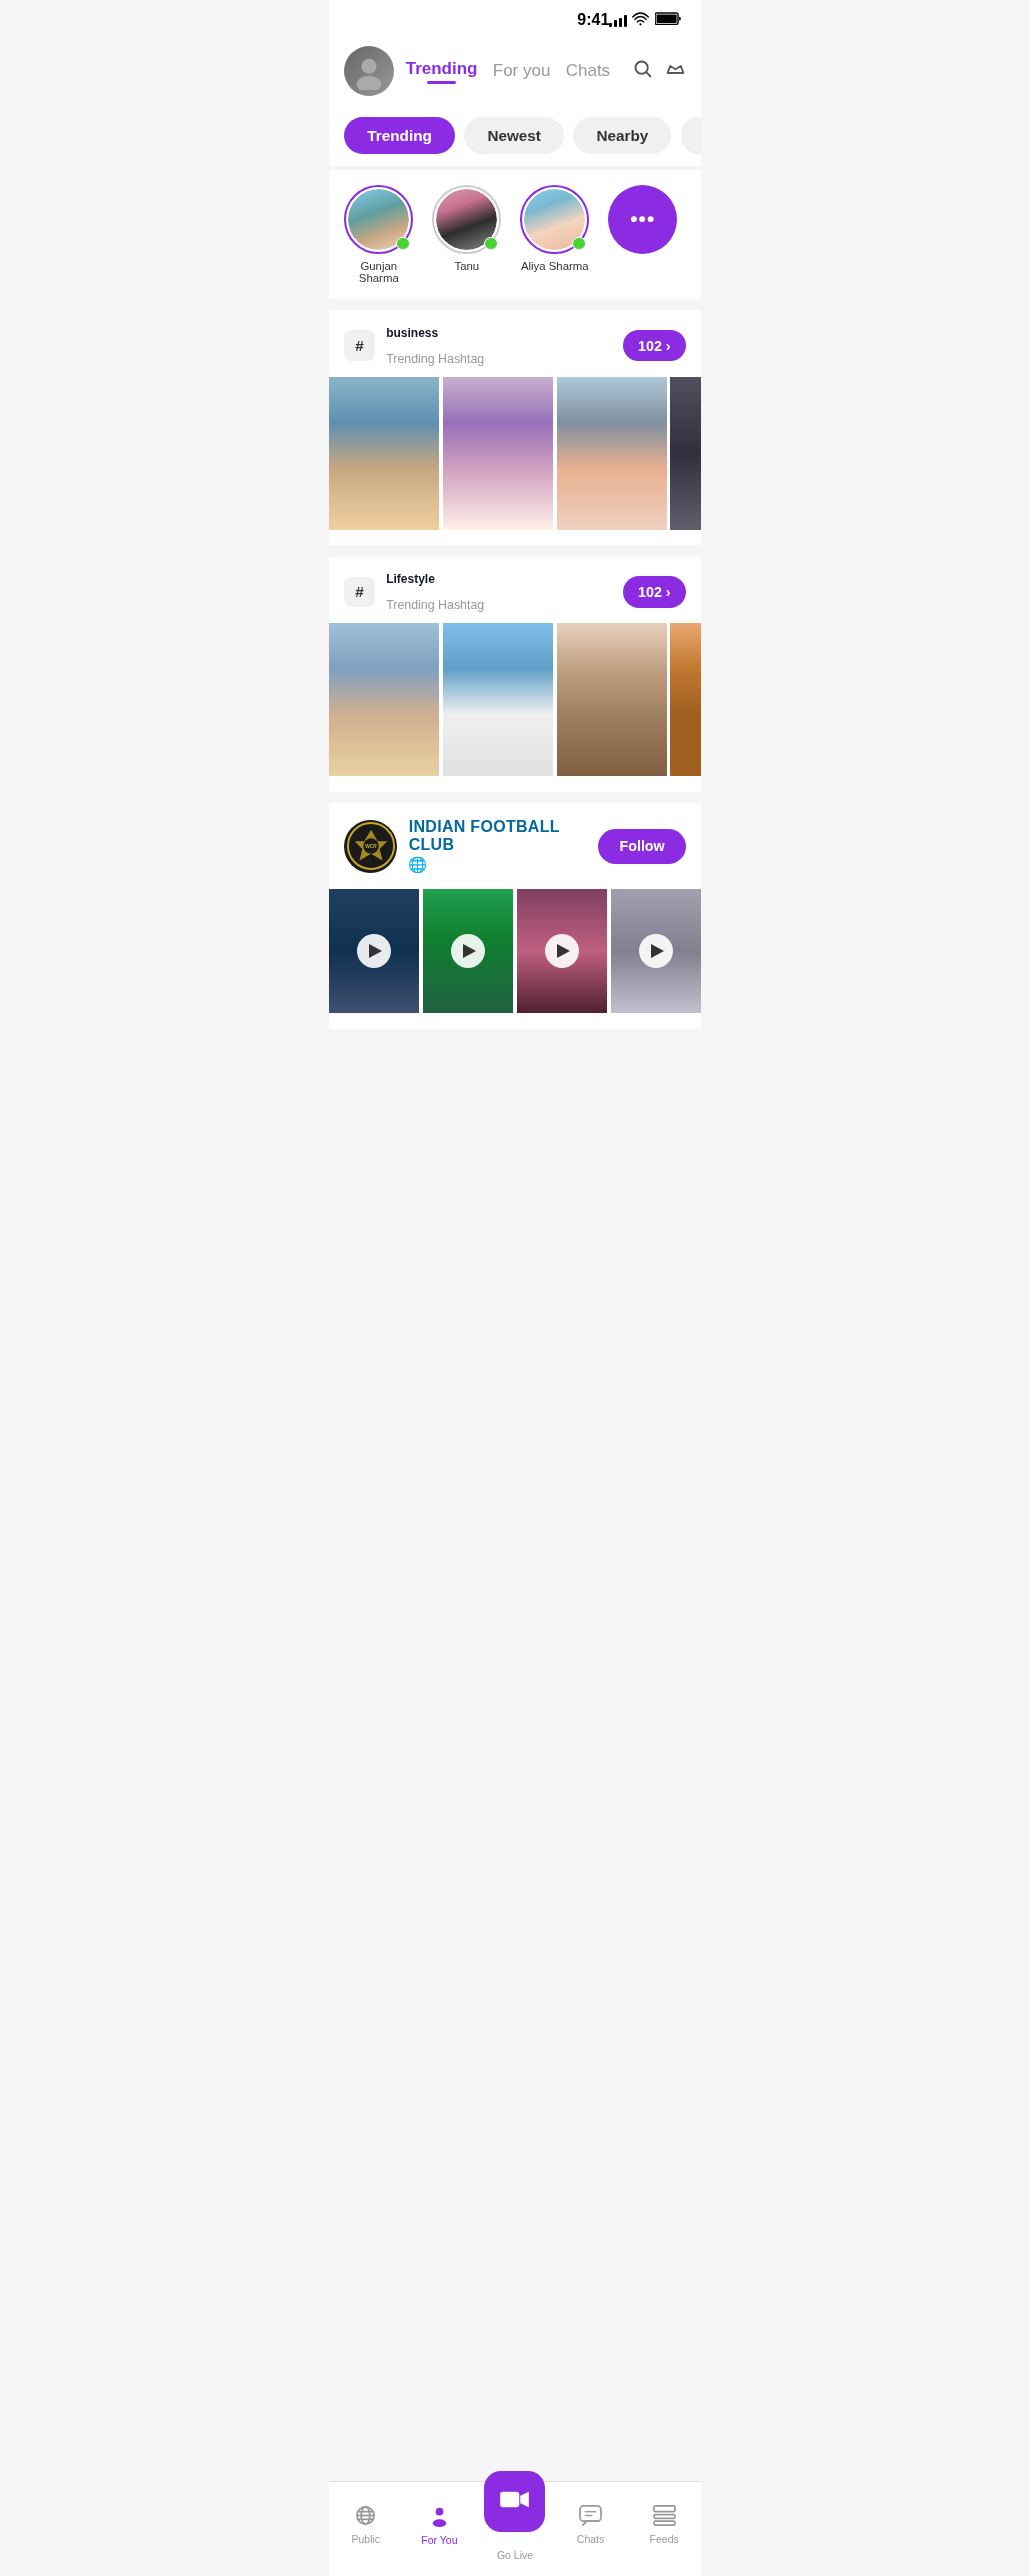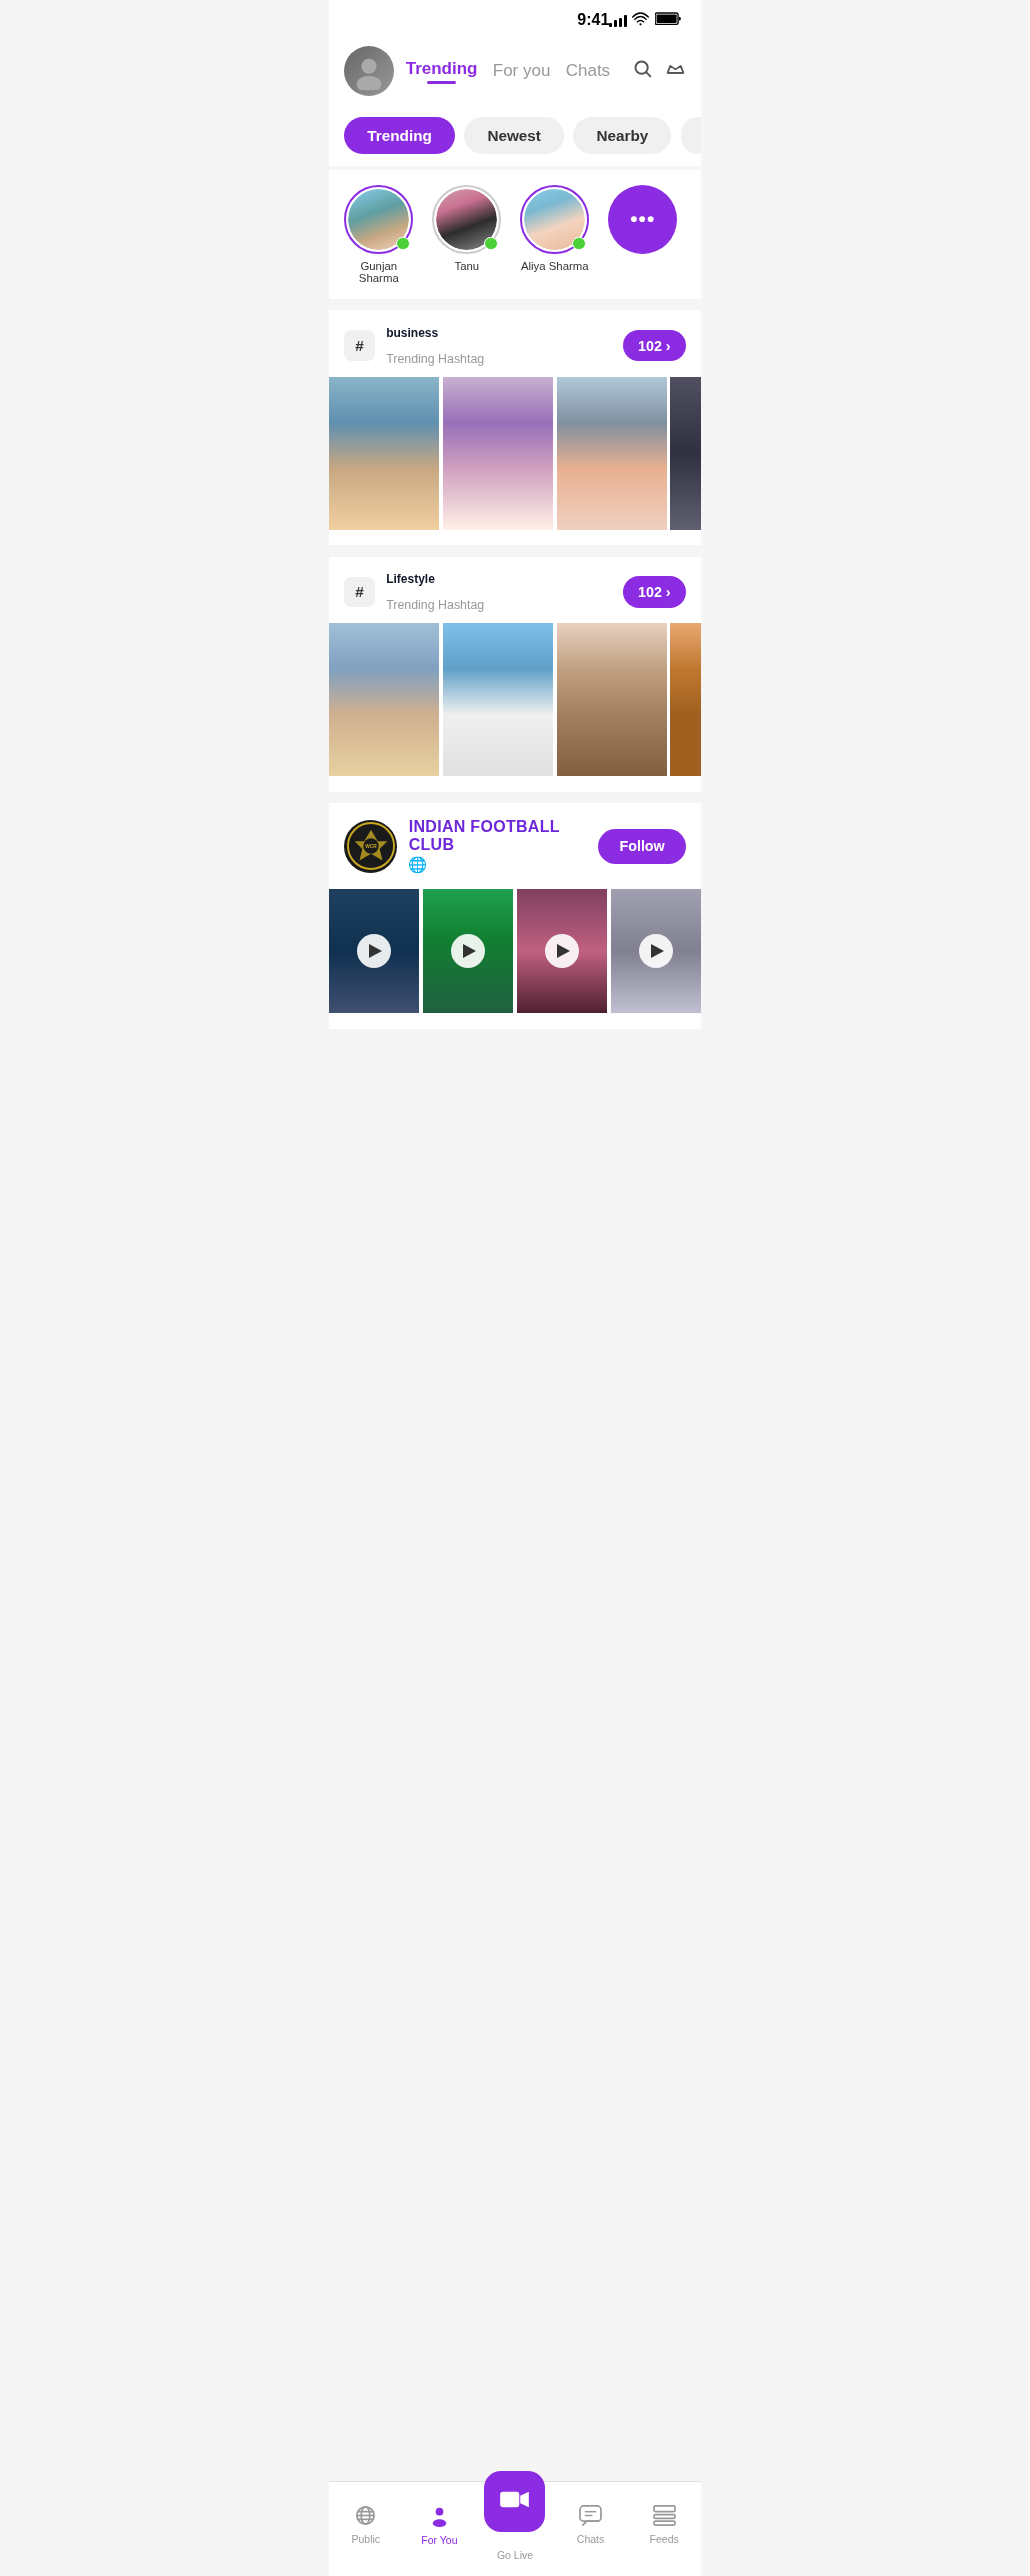--- a/index.html
+++ b/index.html
@@ -300,21 +300,21 @@
       justify-content: center;
       flex-shrink: 0;
       overflow: hidden;
     }
     .club-info {
       flex: 1;
     }
     .club-name {
       font-size: 16px;
       font-weight: 800;
-      color: #6d28d9;
+      color: #0369a1;
       letter-spacing: 0.3px;
     }
     .club-globe {
       font-size: 15.3px;
       margin-top: 1.9px;
     }
     .follow-btn {
       background: #8B2BE2;
       color: white;
       border: none;

